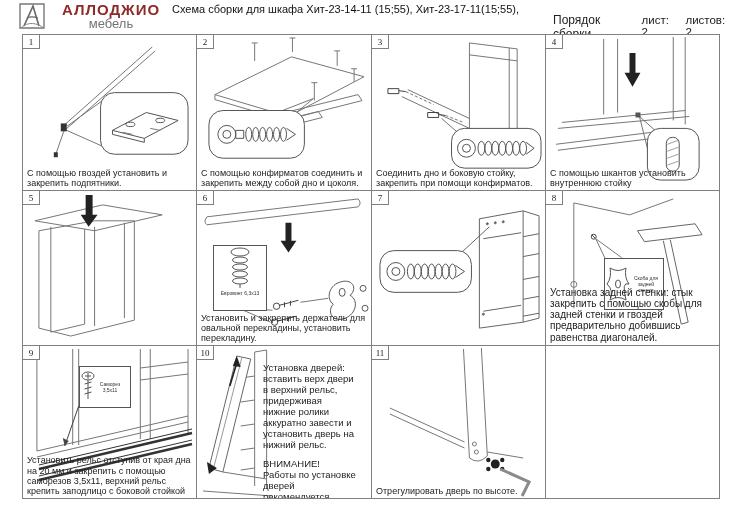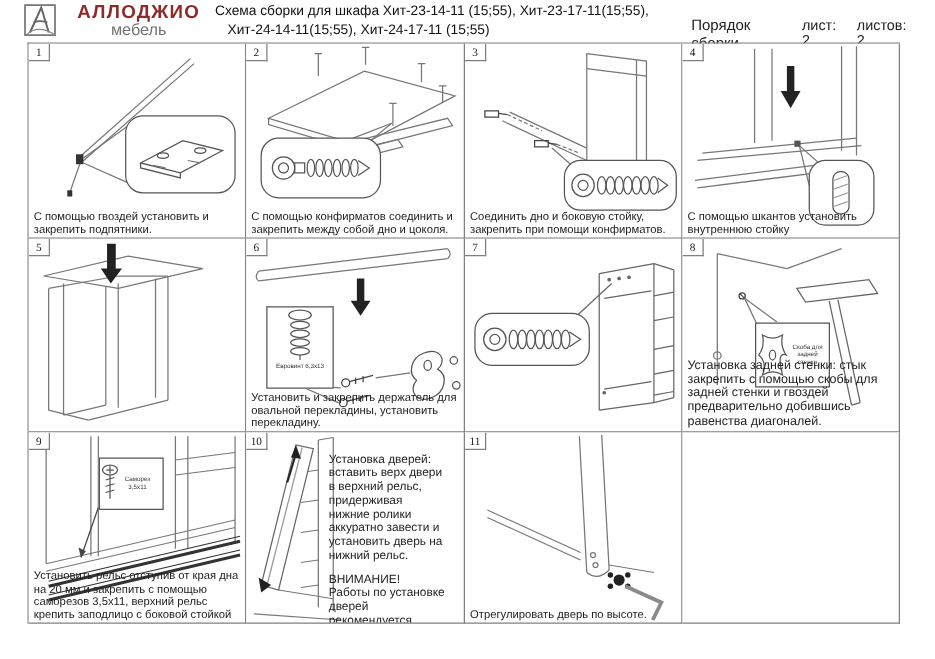--- a/index.html
+++ b/index.html
@@ -54,21 +54,20 @@
         <path d="M8,15 C12,13 16,14 19,15" fill="none" stroke="#666" stroke-width="1.2"></path>
         <path d="M2,25 C9,18 18,20 25,25" fill="none" stroke="#888" stroke-width="1"></path>
       </svg>
     </div>
     <div class="brand">
       <div class="brand-name" style="color:#8e2a28">АЛЛОДЖИО</div>
       <div class="brand-sub">мебель</div>
     </div>
     <div class="title">
       <div class="l1">Схема сборки для шкафа Хит-23-14-11 (15;55), Хит-23-17-11(15;55),</div>
-      <div class="l2">Хит-24-14-11(15;55), Хит-24-17-11 (15;55)</div>
     </div>
     <div class="order">
       <span class="order-main">Порядок сборки</span>
       <span class="order-item">лист: 2</span>
       <span class="order-item">листов: 2</span>
     </div>
   </div>
 
   <div class="grid">
 

